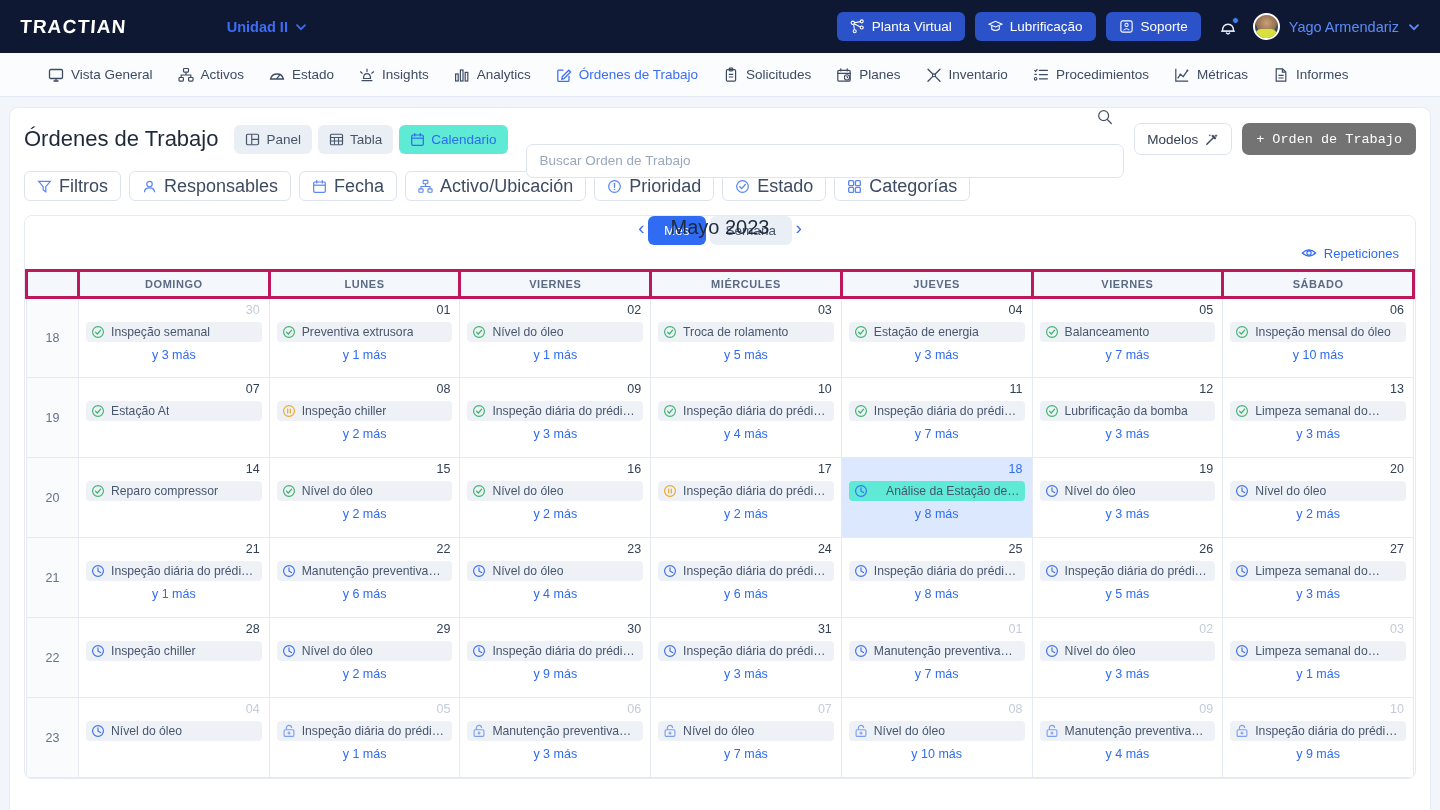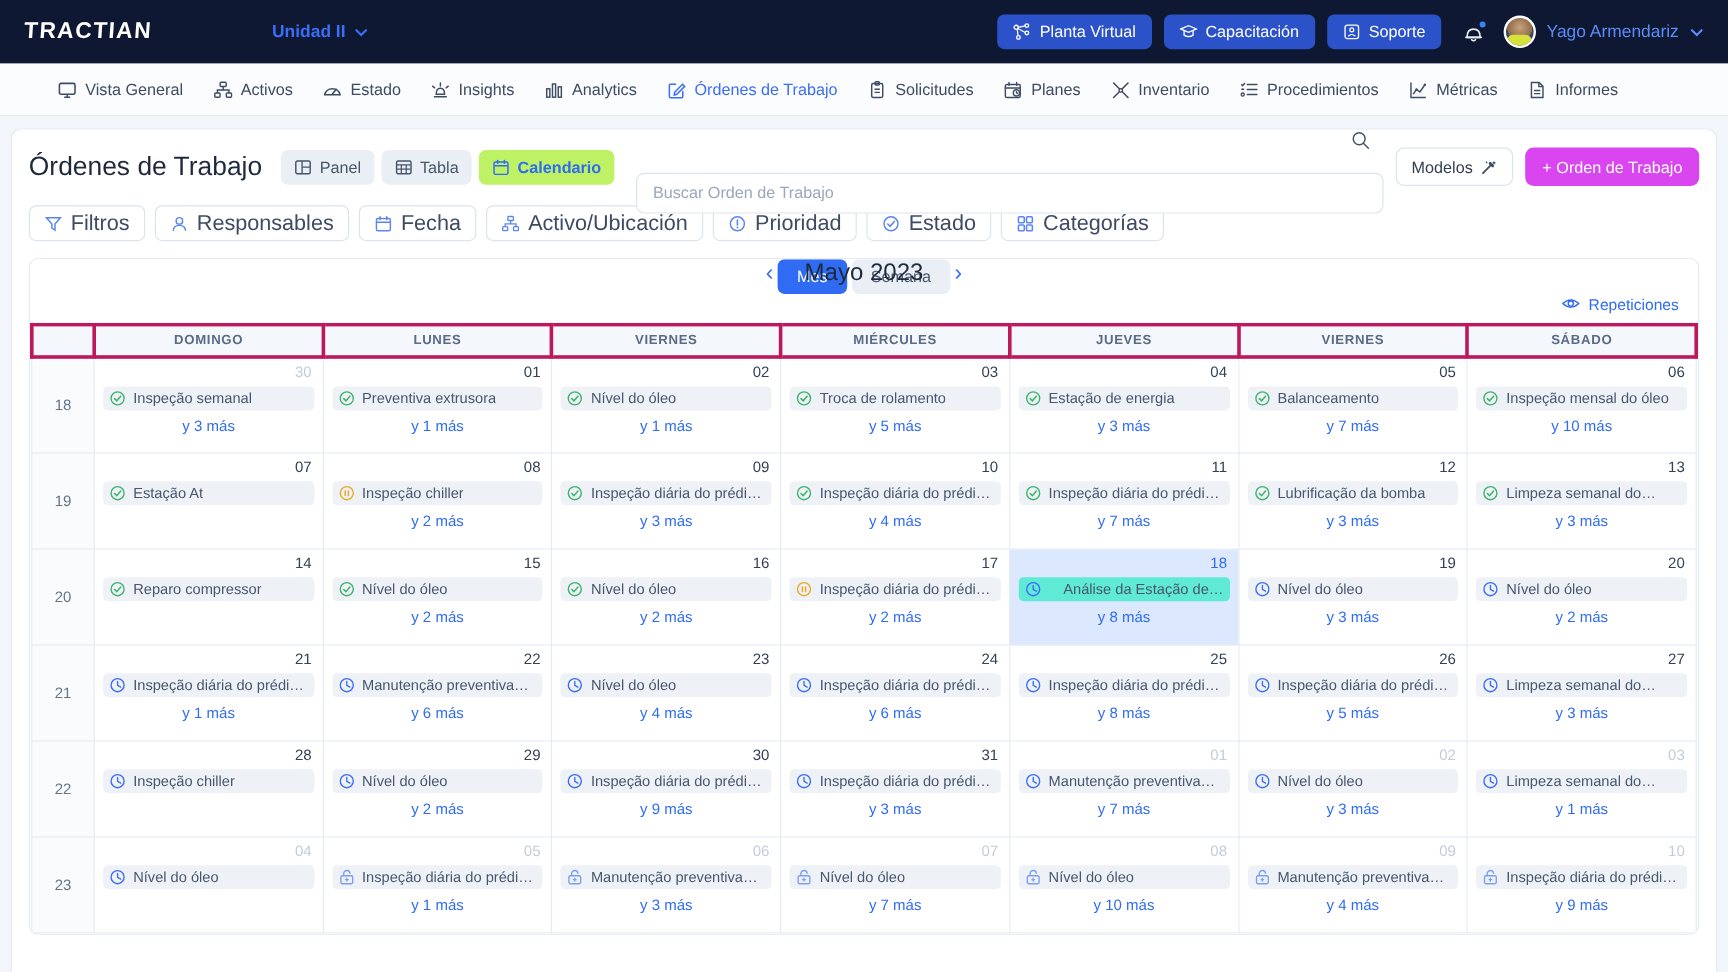--- a/index.html
+++ b/index.html
@@ -99,21 +99,21 @@
   }
   .page-title { font-size: 22px; font-weight: 400; color: #1e293b; white-space: nowrap; }
   .seg-group { display: flex; gap: 6px; margin-left: 6px; }
   .seg {
     display: flex; align-items: center; gap: 6px;
     padding: 7px 11px; border-radius: 6px;
     font-size: 13.5px; color: #475569; cursor: pointer;
     background: #eaeff6; border: none; white-space: nowrap;
     font-family: "Liberation Sans", sans-serif;
   }
-  .seg.active { background: #bef264; color: #2f6bf3; font-weight: bold; }
+  .seg.active { background: #5eead4; color: #2f6bf3; }
   .search-wrap {
     flex: 1; margin-left: 8px;
     position: relative;
   }
   .search-input {
     width: 100%; height: 34px;
     border: 1px solid #dde4ee; border-radius: 7px;
     padding: 0 38px 0 13px;
     font-size: 13.5px; color: #334155;
     font-family: "Liberation Sans", sans-serif;
@@ -128,23 +128,23 @@
     display: flex; align-items: center; gap: 6px;
     height: 32px; padding: 0 12px;
     border: 1px solid #dde4ee; border-radius: 7px;
     background: #fff; font-size: 13.5px; color: #334155;
     cursor: pointer; white-space: nowrap;
     font-family: "Liberation Sans", sans-serif;
   }
   .btn-primary {
     height: 32px; padding: 0 14px;
     border-radius: 7px; border: none;
-    background: #d946ef; color: #fff;
+    background: #737373; color: #fff;
     font-size: 13.5px; cursor: pointer; white-space: nowrap;
-    font-family: Liberation Sans, sans-serif;
+    font-family: Liberation Mono, monospace;
   }
 
   
   .filter-row {
     display: flex; gap: 8px; margin-top: 13px;
   }
   .chip {
     display: flex; align-items: center; gap: 7px;
     height: 30px; padding: 0 12px;
     border: 1px solid #dde4ee; border-radius: 6px;
@@ -259,21 +259,21 @@
         <circle cx="5" cy="13" r="1.6" fill="none" stroke="#fff" stroke-width="1.2"></circle>
         <path d="M4.6 4 L11 2.8 M4.5 5 L11 8.6 M4 6 L4.6 11.4" stroke="#fff" stroke-width="1.1" fill="none"></path>
       </svg>
       <span>Planta Virtual</span>
     </button>
     <button class="pill-btn">
       <svg width="15" height="15" viewBox="0 0 16 16">
         <path d="M1 5.5 L8 2.5 L15 5.5 L8 8.5 Z" fill="none" stroke="#fff" stroke-width="1.2"></path>
         <path d="M4 7 L4 11 Q8 13.5 12 11 L12 7" fill="none" stroke="#fff" stroke-width="1.2"></path>
       </svg>
-      <span>Capacitación</span>
+      <span>Lubrificação</span>
     </button>
     <button class="pill-btn">
       <svg width="15" height="15" viewBox="0 0 16 16">
         <rect x="2" y="2" width="12" height="12" rx="2" fill="none" stroke="#fff" stroke-width="1.2"></rect>
         <circle cx="8" cy="6.3" r="1.7" fill="none" stroke="#fff" stroke-width="1.1"></circle>
         <path d="M4.8 12 Q8 8.8 11.2 12" fill="none" stroke="#fff" stroke-width="1.1"></path>
       </svg>
       <span>Soporte</span>
     </button>
 

